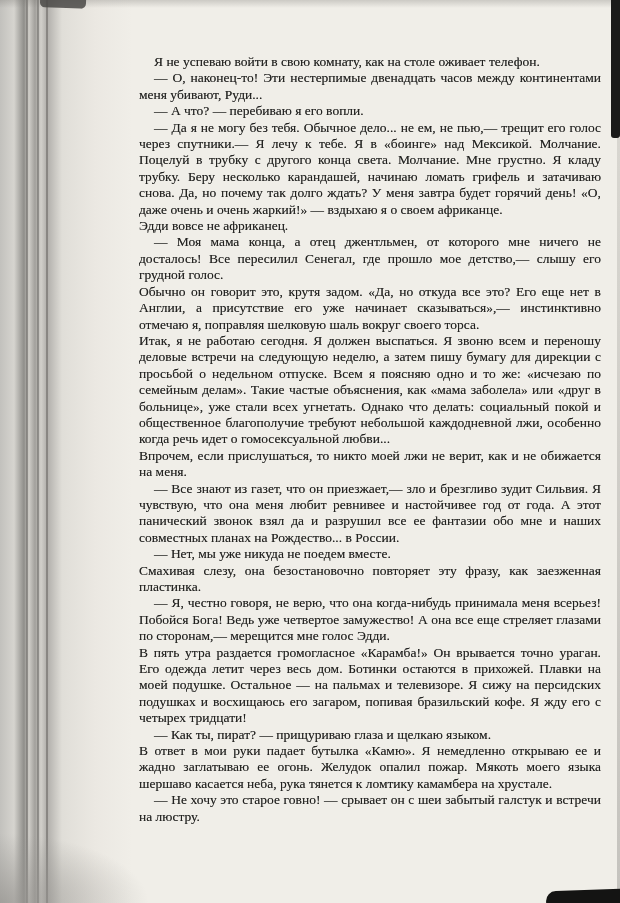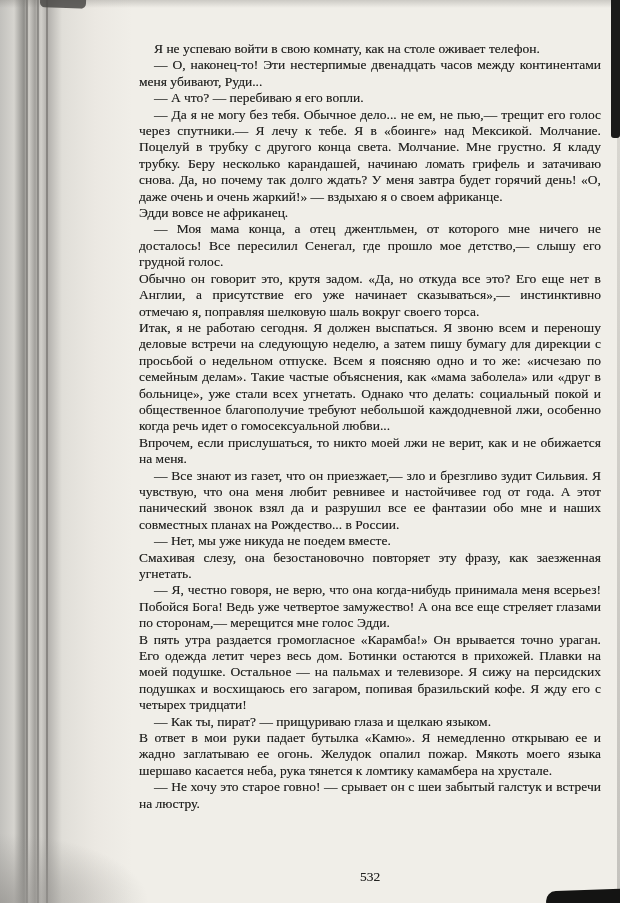--- a/index.html
+++ b/index.html
@@ -44,21 +44,21 @@
   .bottom-left-curl{
     position:absolute;left:0;bottom:0;width:150px;height:70px;
     background:radial-gradient(ellipse at 0% 100%,rgba(150,148,144,.75) 0%,rgba(150,148,144,0) 70%);
   }
   .top-shade{
     position:absolute;left:0;right:0;top:0;height:8px;
     background:linear-gradient(180deg,rgba(120,118,114,.30),rgba(120,118,114,0));
   }
   
   .text-block{
-    position:absolute;left:139px;top:41px;width:462px;
+    position:absolute;left:139px;top:54px;width:462px;
     font-size:13.5px;line-height:16.4px;
     text-align:justify;
     text-shadow:0 0 .35px rgba(20,20,20,.45);
   }
   .para{margin:0;padding:0;}
   .para.indent{text-indent:15px;}
   .page-number{
     position:absolute;left:139px;width:462px;top:869px;
     text-align:center;font-size:13.5px;
     text-shadow:0 0 .35px rgba(20,20,20,.45);
@@ -85,22 +85,21 @@
       <p class="para indent">— О, наконец-то! Эти нестерпимые двенадцать часов между континентами меня убивают, Руди...</p>
       <p class="para indent">— А что? — перебиваю я его вопли.</p>
       <p class="para indent">— Да я не могу без тебя. Обычное дело... не ем, не пью,— трещит его голос через спутники.— Я лечу к тебе. Я в «боинге» над Мексикой. Молчание. Поцелуй в трубку с другого конца света. Молчание. Мне грустно. Я кладу трубку. Беру несколько карандашей, начинаю ломать грифель и затачиваю снова. Да, но почему так долго ждать? У меня завтра будет горячий день! «О, даже очень и очень жаркий!» — вздыхаю я о своем африканце.</p>
       <p class="para">Эдди вовсе не африканец.</p>
       <p class="para indent">— Моя мама конца, а отец джентльмен, от которого мне ничего не досталось! Все пересилил Сенегал, где прошло мое детство,— слышу его грудной голос.</p>
       <p class="para">Обычно он говорит это, крутя задом. «Да, но откуда все это? Его еще нет в Англии, а присутствие его уже начинает сказываться»,— инстинктивно отмечаю я, поправляя шелковую шаль вокруг своего торса.</p>
       <p class="para">Итак, я не работаю сегодня. Я должен выспаться. Я звоню всем и переношу деловые встречи на следующую неделю, а затем пишу бумагу для дирекции с просьбой о недельном отпуске. Всем я поясняю одно и то же: «исчезаю по семейным делам». Такие частые объяснения, как «мама заболела» или «друг в больнице», уже стали всех угнетать. Однако что делать: социальный покой и общественное благополучие требуют небольшой каждодневной лжи, особенно когда речь идет о гомосексуальной любви...</p>
       <p class="para">Впрочем, если прислушаться, то никто моей лжи не верит, как и не обижается на меня.</p>
       <p class="para indent">— Все знают из газет, что он приезжает,— зло и брезгливо зудит Сильвия. Я чувствую, что она меня любит ревнивее и настойчивее год от года. А этот панический звонок взял да и разрушил все ее фантазии обо мне и наших совместных планах на Рождество... в России.</p>
       <p class="para indent">— Нет, мы уже никуда не поедем вместе.</p>
-      <p class="para">Смахивая слезу, она безостановочно повторяет эту фразу, как заезженная угнетать.</p>
+      <p class="para">Смахивая слезу, она безостановочно повторяет эту фразу, как заезженная пластинка.</p>
       <p class="para indent">— Я, честно говоря, не верю, что она когда-нибудь принимала меня всерьез! Побойся Бога! Ведь уже четвертое замужество! А она все еще стреляет глазами по сторонам,— мерещится мне голос Эдди.</p>
       <p class="para">В пять утра раздается громогласное «Карамба!» Он врывается точно ураган. Его одежда летит через весь дом. Ботинки остаются в прихожей. Плавки на моей подушке. Остальное — на пальмах и телевизоре. Я сижу на персидских подушках и восхищаюсь его загаром, попивая бразильский кофе. Я жду его с четырех тридцати!</p>
       <p class="para indent">— Как ты, пират? — прищуриваю глаза и щелкаю языком.</p>
       <p class="para">В ответ в мои руки падает бутылка «Камю». Я немедленно открываю ее и жадно заглатываю ее огонь. Желудок опалил пожар. Мякоть моего языка шершаво касается неба, рука тянется к ломтику камамбера на хрустале.</p>
       <p class="para indent">— Не хочу это старое говно! — срывает он с шеи забытый галстук и встречи на люстру.</p>
     </div>
 
-  <div class="page-number">532</div>
 </div>
 
 </body></html>

